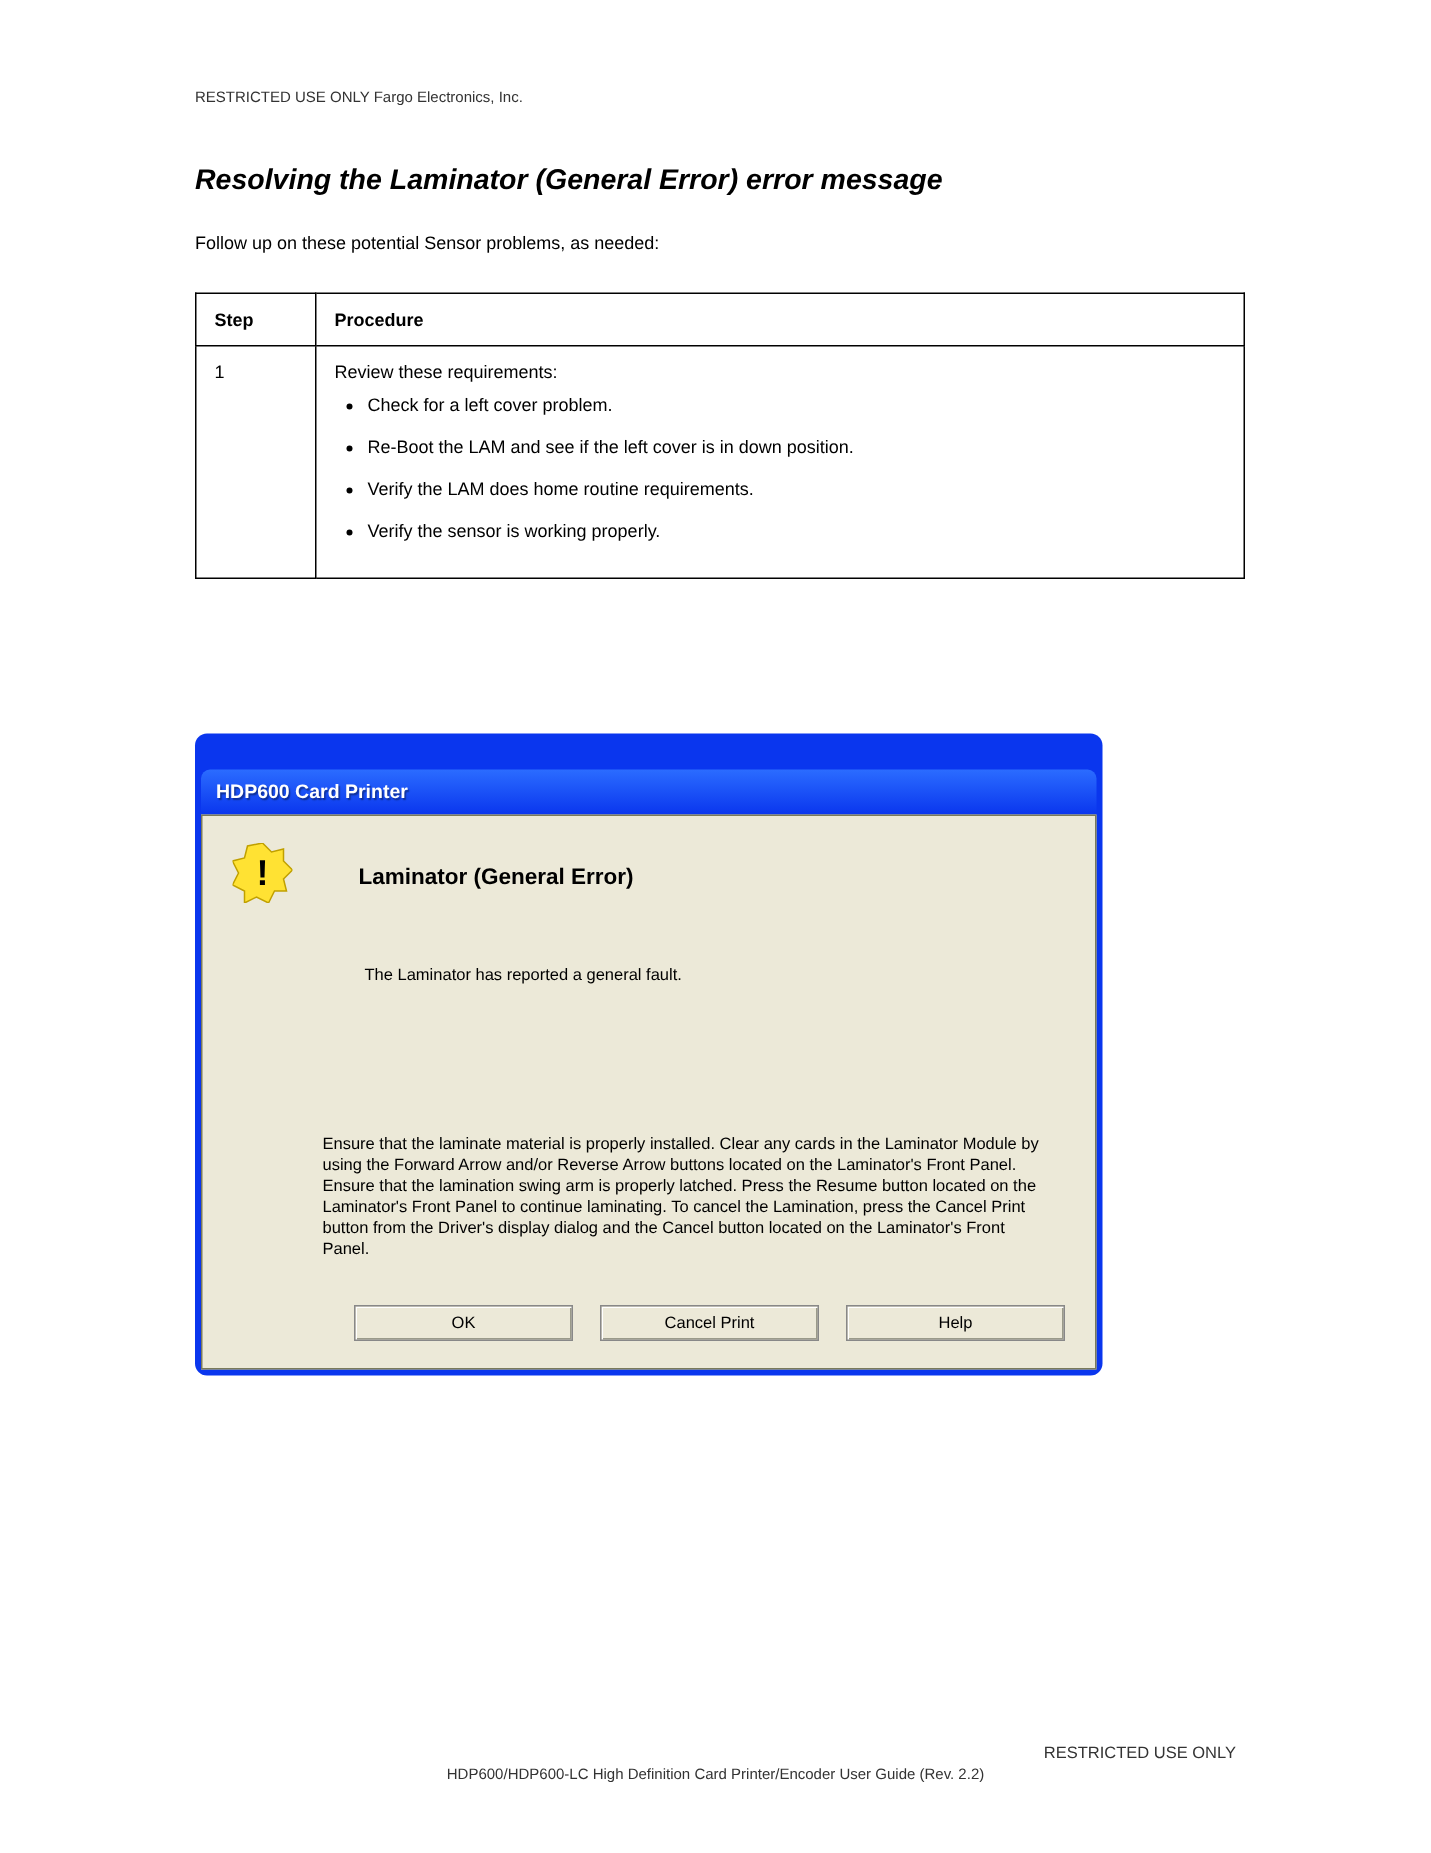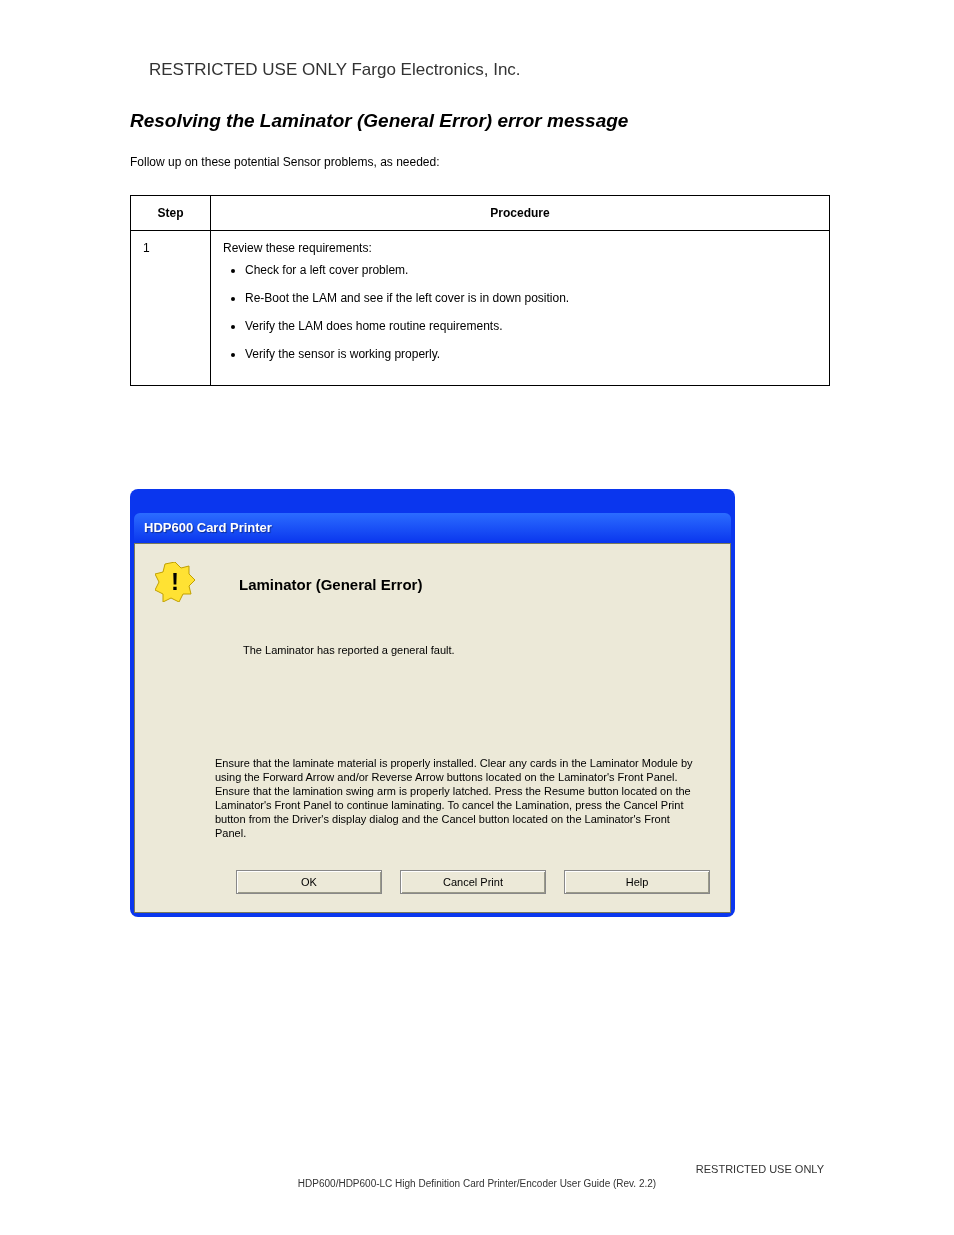--- a/index.html
+++ b/index.html
@@ -11,23 +11,22 @@
   .page {
     width: 954px;
     height: 1235px;
     position: relative;
     background: #fff;
   }
   .restricted {
     position: absolute;
     top: 60px;
     left: 130px;
-    font-size: 17px;
-    color: #333;
-    margin-left: 19px;
+    font-size: 10px;
+    color: #333;
   }
   .section-title {
     position: absolute;
     top: 110px;
     left: 130px;
     font-size: 19px;
     font-weight: bold;
     font-style: italic;
   }
   .followup {
@@ -45,21 +44,20 @@
     font-size: 12px;
   }
   .steps-table td, .steps-table th {
     border: 1px solid #000;
     vertical-align: top;
     padding: 10px 12px;
     text-align: left;
   }
   .steps-table th {
     font-weight: bold;
-    text-align: center;
   }
   .steps-table td.stepcol {
     width: 55px;
   }
   .proc-cell ul {
     margin: 8px 0 0 0;
     padding-left: 22px;
   }
   .proc-cell li {
     margin-bottom: 14px;

